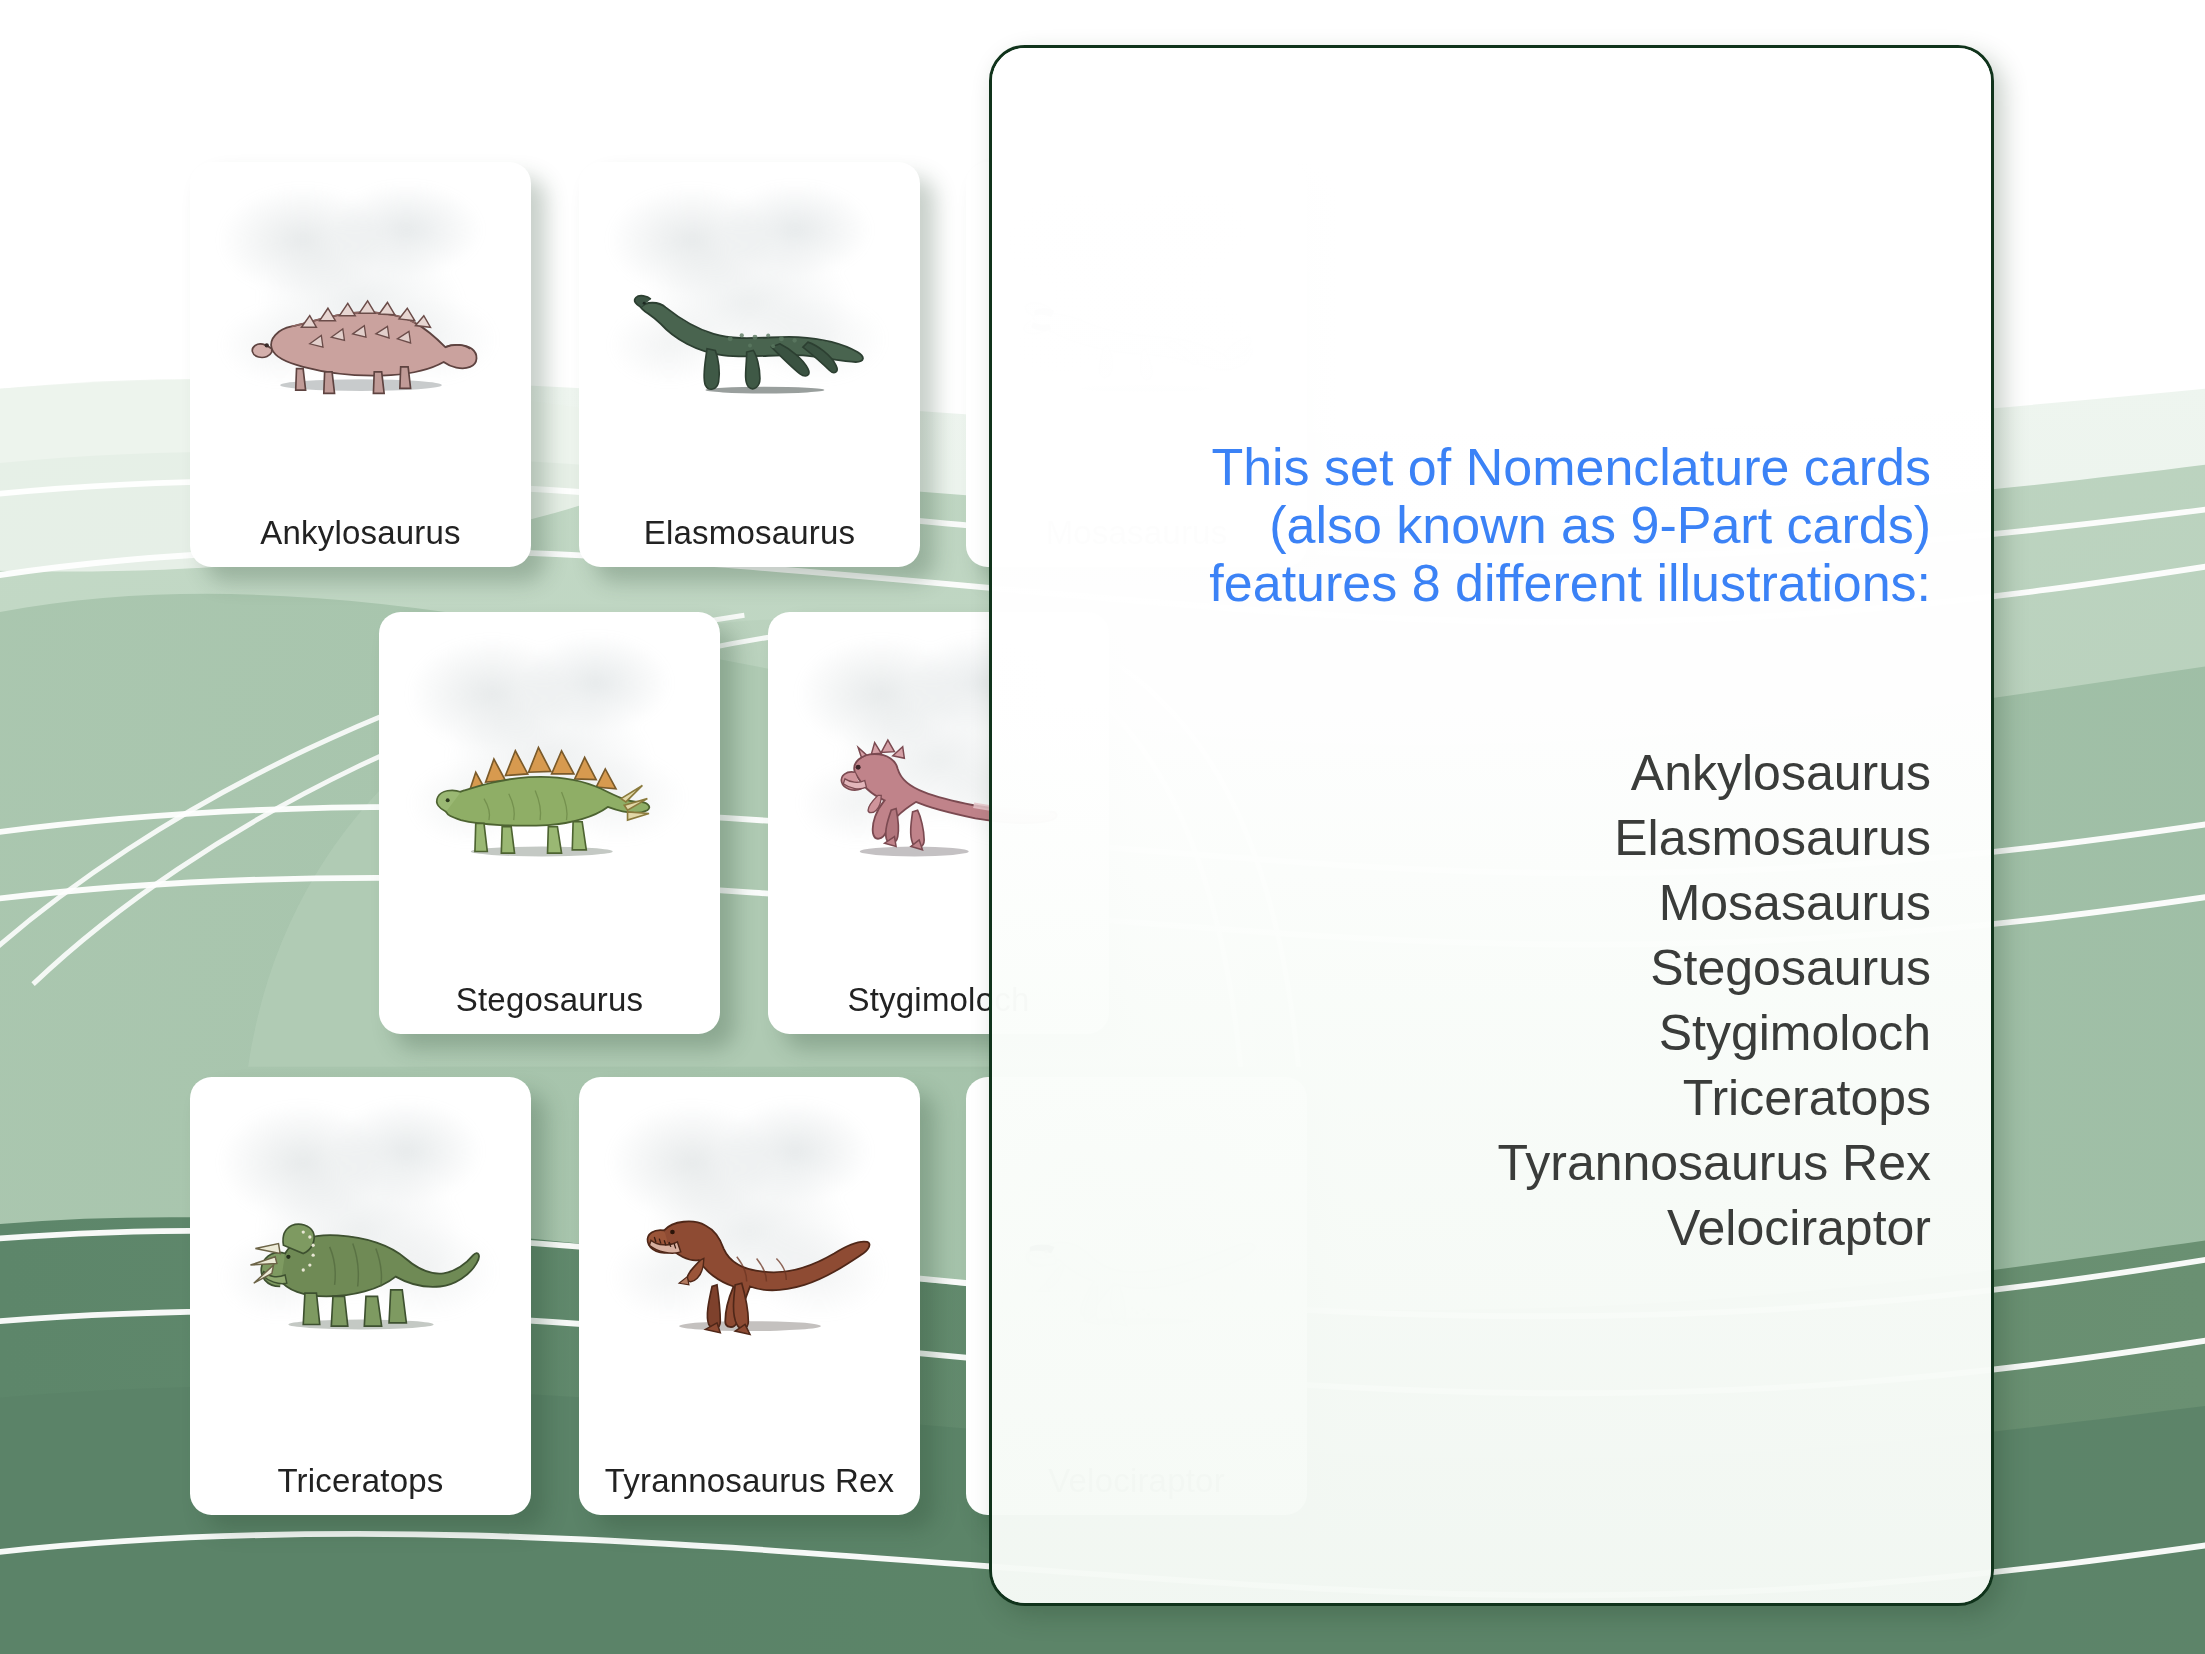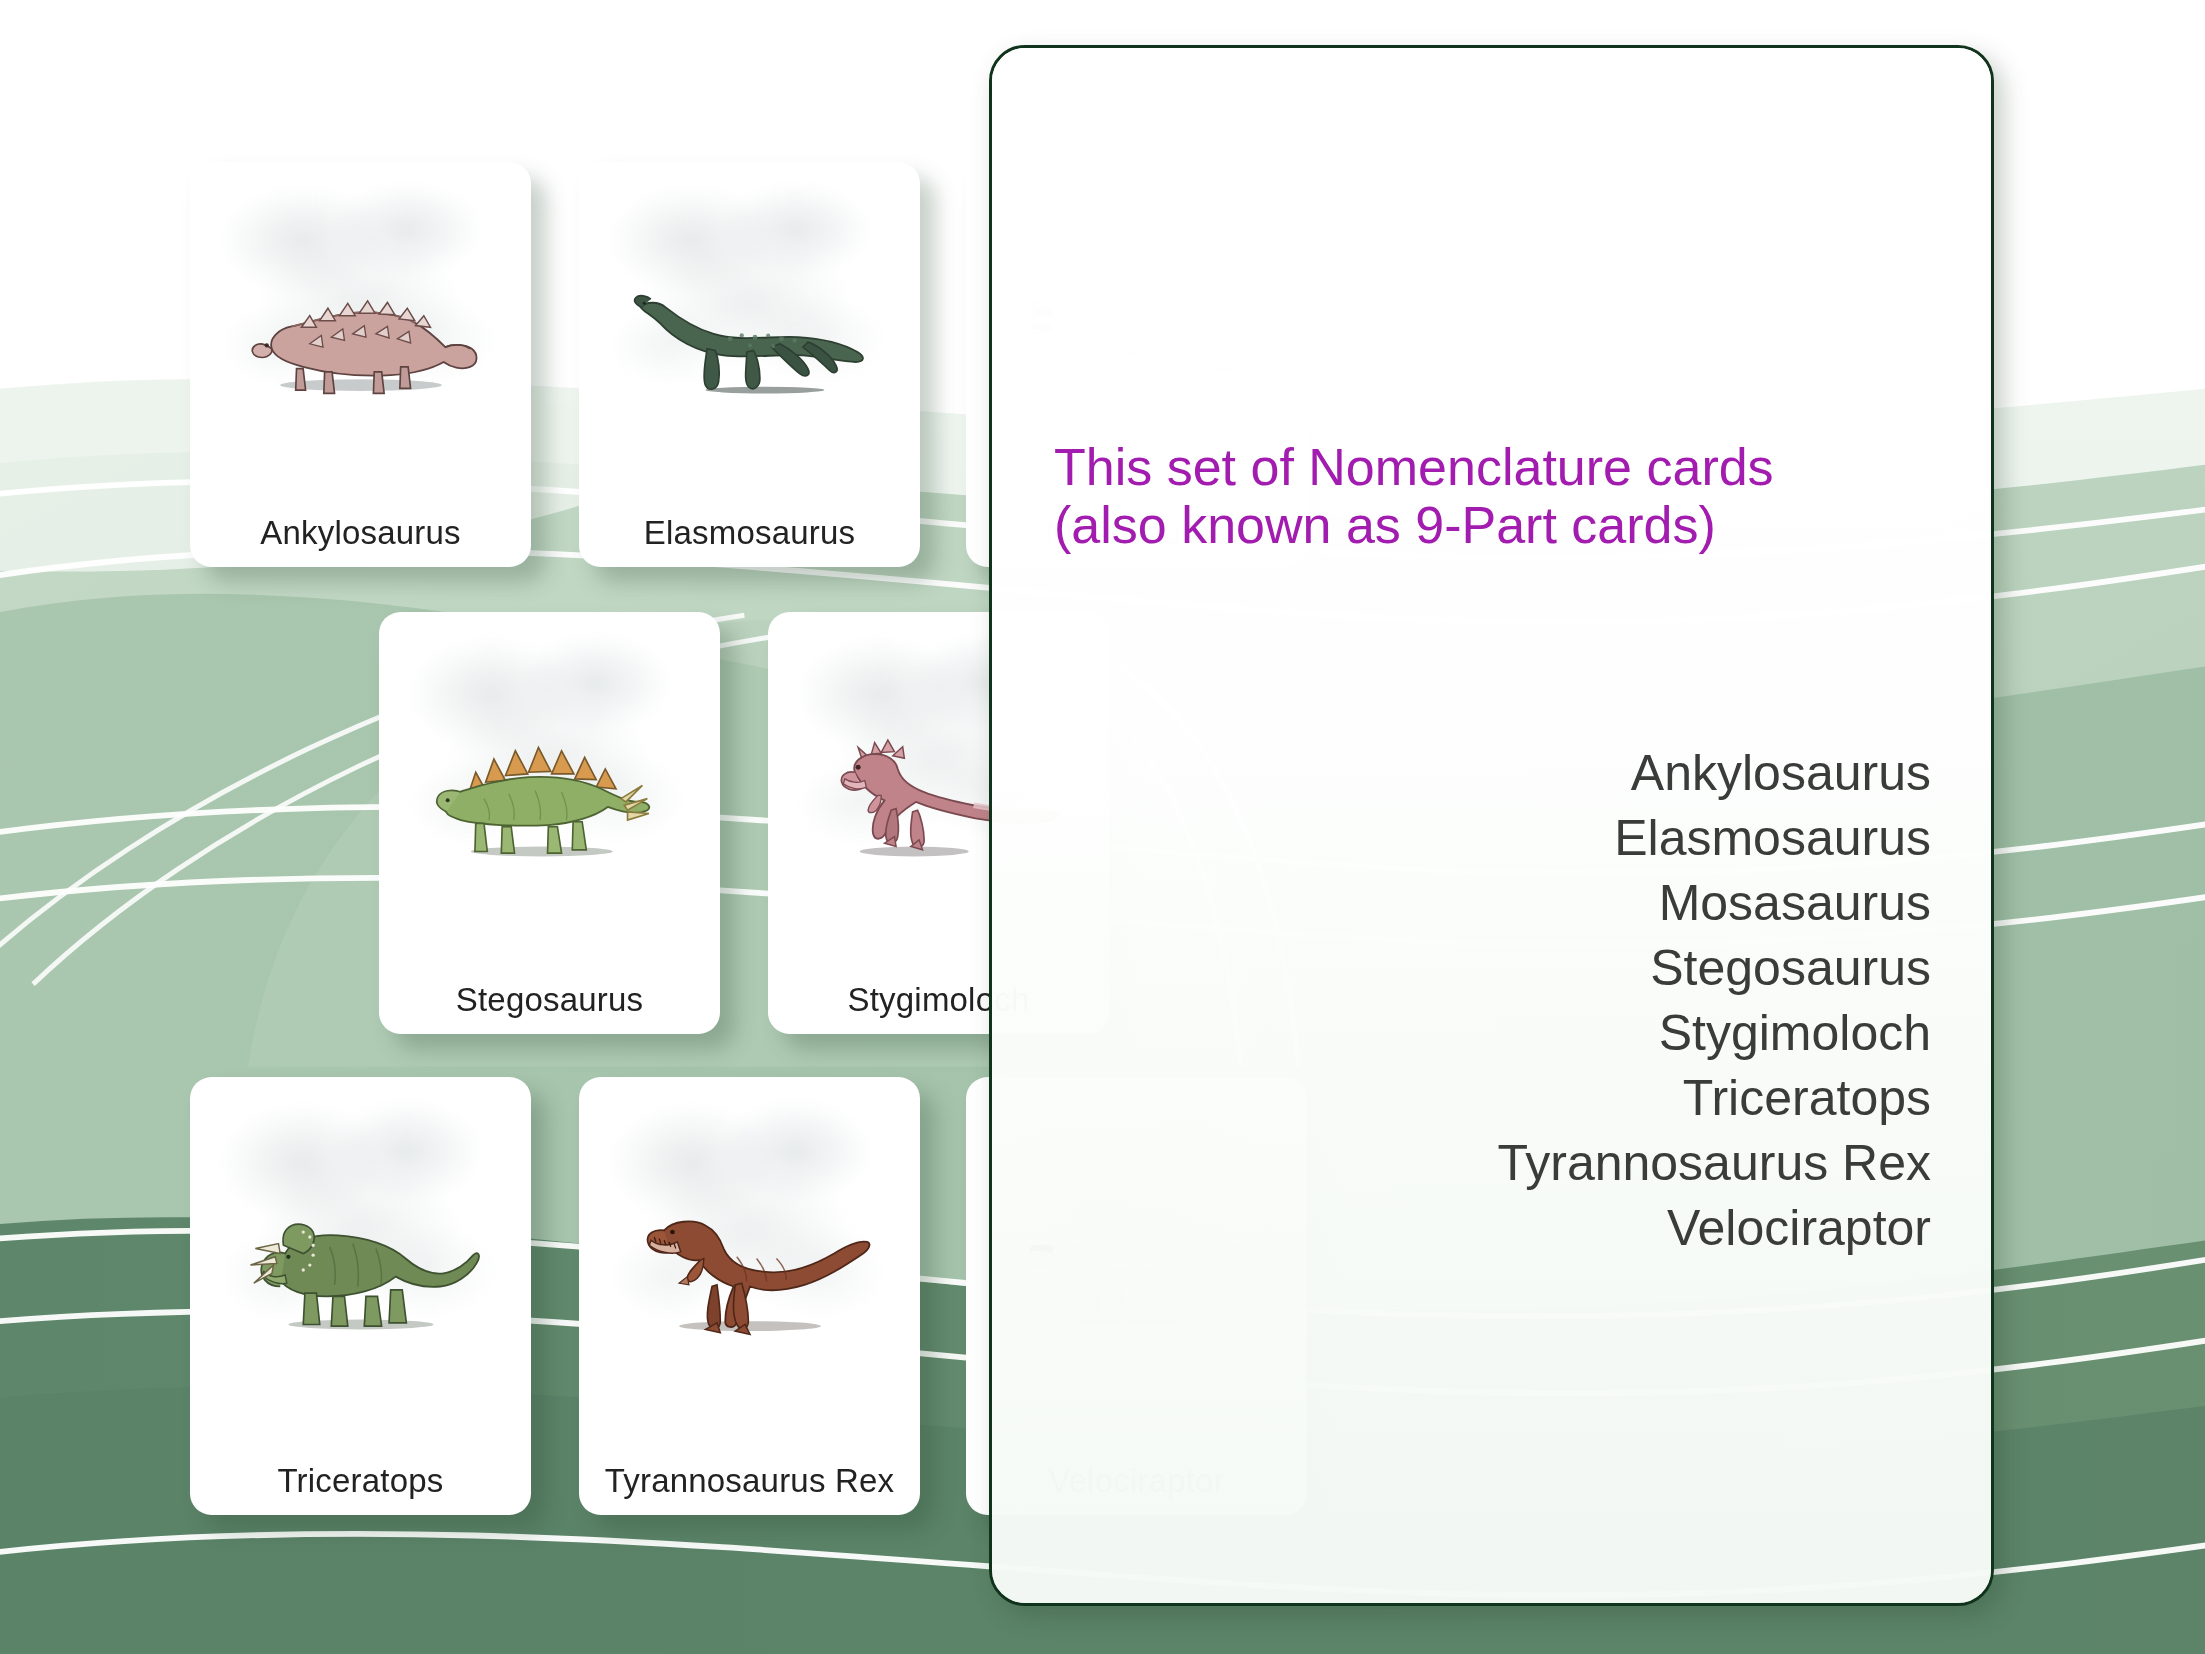--- a/index.html
+++ b/index.html
@@ -71,23 +71,24 @@
     background:linear-gradient(180deg,
       rgba(255,255,255,.96) 0%,
       rgba(255,255,255,.93) 42%,
       rgba(250,253,250,.90) 62%,
       rgba(244,249,244,.88) 100%);
   }
   #headline{
     position:absolute;
     right:60px;top:390px;
     width:877px;
+    text-align:right;
     font-size:52px;
     line-height:1.12;
-    color:#a21caf;
+    color:#3b82f6;
     font-weight:400;
   }
   #headline div{white-space:nowrap;}
   #namelist{
     position:absolute;
     right:60px;top:693px;
     width:877px;
     text-align:right;
     font-size:50px;
     line-height:1.30;
@@ -439,20 +440,21 @@
     </div>
     <div class="card-label" style="font-size:33px;color:#6f7b74;">Velociraptor</div>
   </div>
 
   <div id="panel">
     <div class="frost"></div>
 
     <div id="headline">
       <div>This set of Nomenclature cards</div>
       <div>(also known as 9-Part cards)</div>
+      <div>features 8 different illustrations:</div>
     </div>
 
     <div id="namelist">
       <div>Ankylosaurus</div>
       <div>Elasmosaurus</div>
       <div>Mosasaurus</div>
       <div>Stegosaurus</div>
       <div>Stygimoloch</div>
       <div>Triceratops</div>
       <div>Tyrannosaurus Rex</div>

